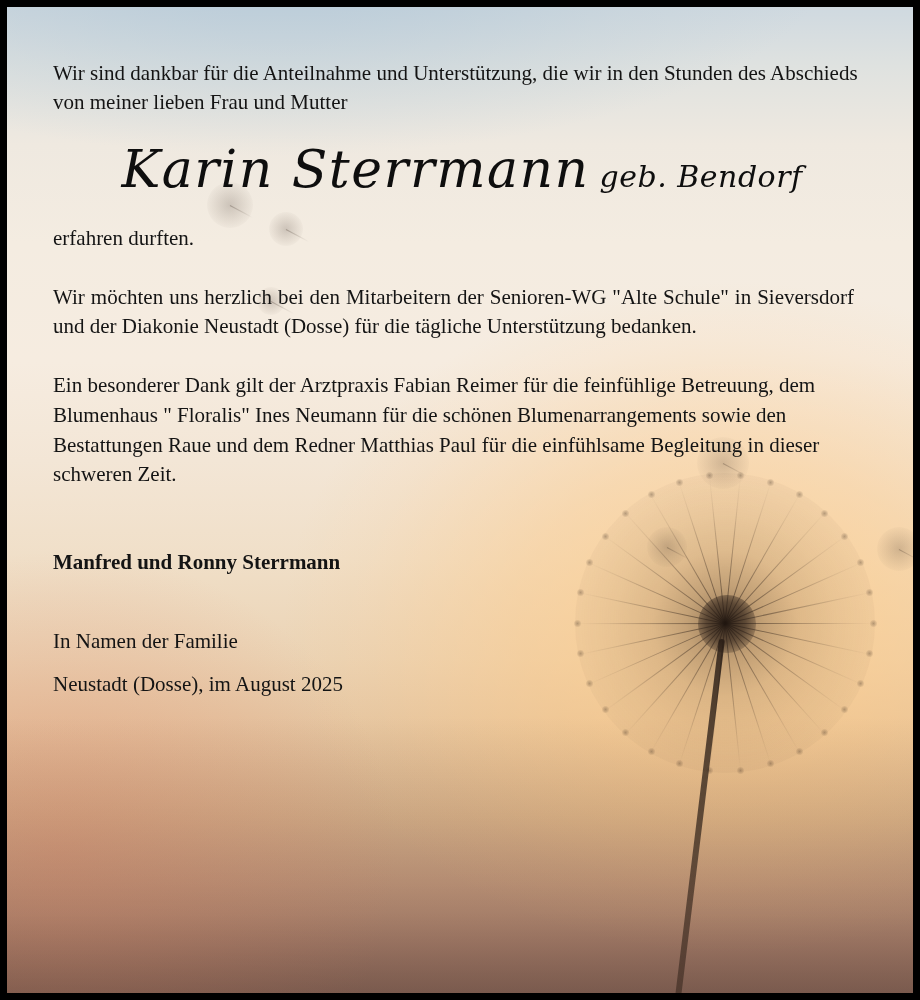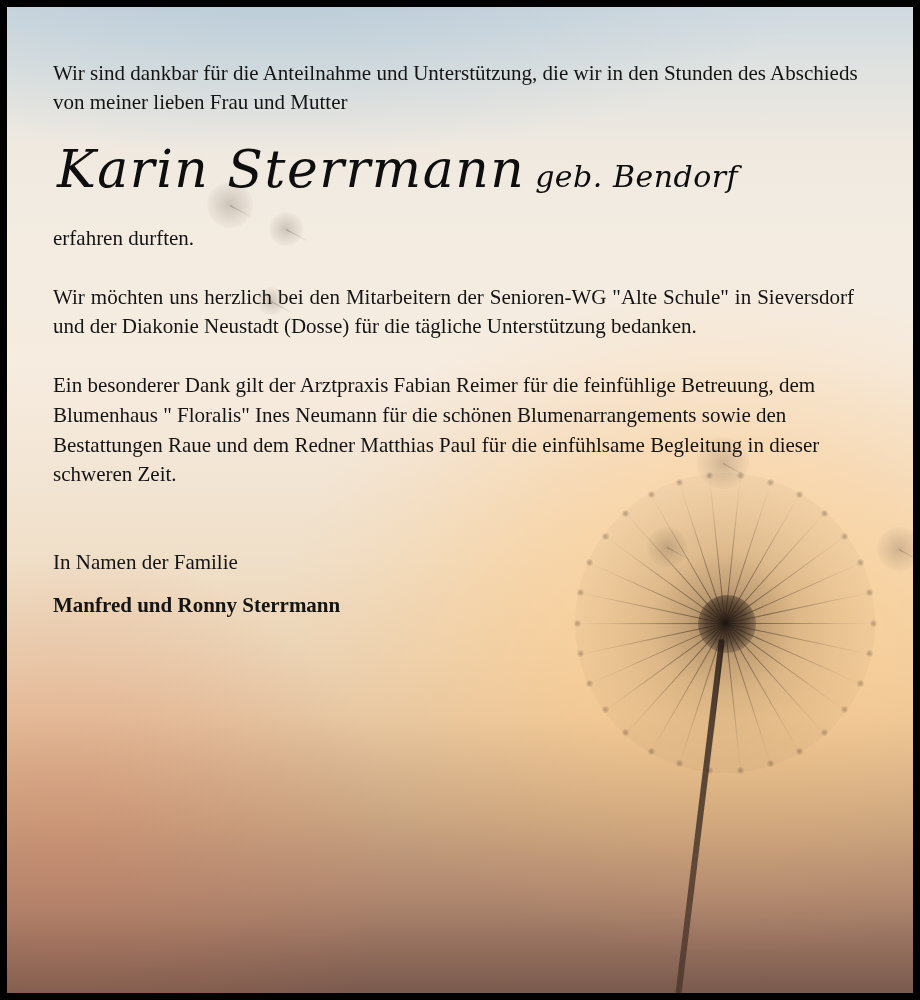--- a/index.html
+++ b/index.html
@@ -158,20 +158,21 @@
   #deceased-name {
     font-family: "DejaVu Serif", serif;
     font-style: italic;
     font-weight: 400;
     font-size: 52px;
     letter-spacing: 1.5px;
     line-height: 1.1;
     margin: 24px 0 26px 4px;
     color: #0e0e0e;
     white-space: nowrap;
+    text-align: center;
   }
   #deceased-name .nee {
     font-size: 30px;
     letter-spacing: 0.5px;
     margin-left: 10px;
   }
   #experienced-line {
     margin: 4px 0 30px 0;
   }
   #thanks-paragraph {
@@ -288,19 +289,20 @@
     <div id="deceased-name">
       <span>Karin Sterrmann</span><span class="nee">geb. Bendorf</span>
     </div>
 
     <p class="para" id="experienced-line">erfahren durften.</p>
 
     <p class="para" id="thanks-paragraph">Wir möchten uns herzlich bei den Mitarbeitern der Senioren-WG "Alte Schule" in Sieversdorf und der Diakonie Neustadt (Dosse) für die tägliche Unterstützung bedanken.</p>
 
     <p class="para" id="special-thanks-paragraph">Ein besonderer Dank gilt der Arztpraxis Fabian Reimer für die feinfühlige Betreuung, dem Blumenhaus " Floralis"  Ines Neumann für die schönen Blumenarrangements sowie den Bestattungen Raue und dem Redner Matthias Paul für die einfühlsame Begleitung in dieser schweren Zeit.</p>
 
+    <p class="para" id="signature-names">Manfred und Ronny Sterrmann</p>
+
     <p class="para" id="family-line">In Namen der Familie</p>
 
-    <p class="para" id="signature-names">Manfred und Ronny Sterrmann</p>
-
+    <p class="para" id="place-date">Neustadt (Dosse), im August 2025</p>
 
   </div>
 </div>
 
 </body></html>

